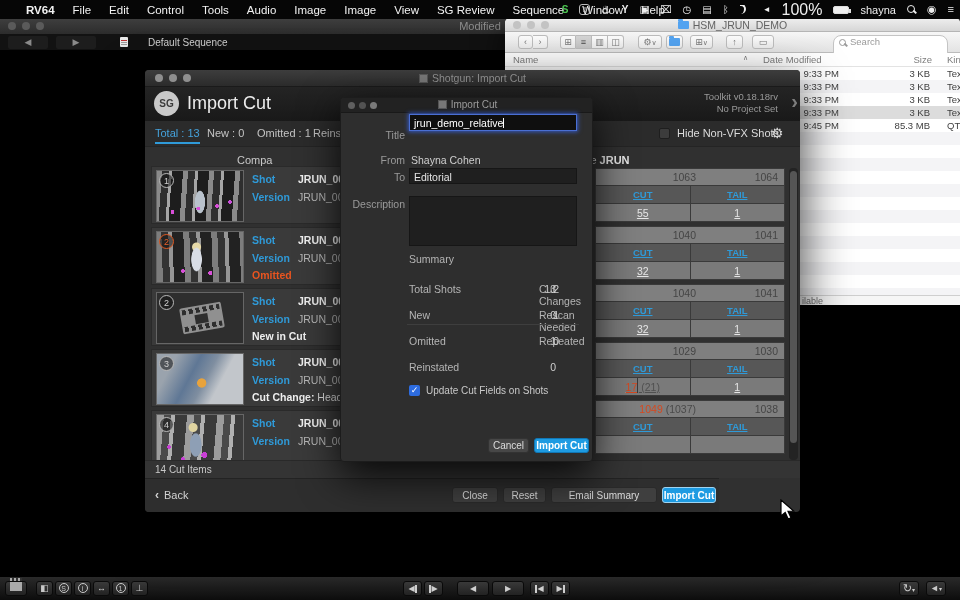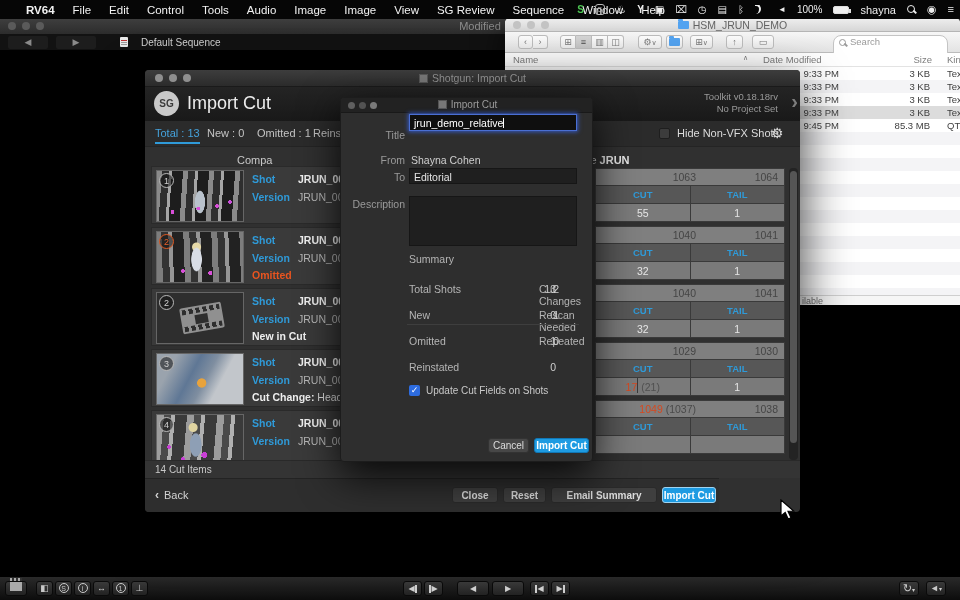--- a/index.html
+++ b/index.html
@@ -26,21 +26,21 @@
   #rv-titlebar { position:absolute; left:0; top:19px; width:960px; height:15px;
     background:linear-gradient(#3e3e3e,#2c2c2c); z-index:1; }
   .lights { position:absolute; left:8px; top:3px; display:flex; gap:6px; }
   .lights i { width:8px; height:8px; border-radius:50%; display:block; }
   #rv-titlebar .title { position:absolute; left:0; right:0; text-align:center; top:1px;
     color:#8d8d8d; font-size:11px; }
   #rv-toolbar { position:absolute; left:0; top:34px; width:960px; height:17px; background:#121212;
     border-bottom:1px solid #000; z-index:1; display:flex; align-items:center; }
   .rv-arrow { width:40px; height:13px; margin-left:8px; background:#1d1d1d; border-radius:2px;
     color:#8a8a8a; font-size:9px; text-align:center; line-height:13px; }
-  #rv-seqtab { display:flex; align-items:center; gap:13px; margin-left:24px; color:#cfcfcf; font-size:10px; }
+  #rv-seqtab { display:flex; align-items:center; gap:20px; margin-left:24px; color:#cfcfcf; font-size:10px; }
   .doc-ico { width:8px; height:10px; background:#e8e8e8; border-radius:1px; position:relative; }
   .doc-ico:after { content:""; position:absolute; left:1px; top:3px; width:6px; height:1px; background:#b33; box-shadow:0 2px 0 #999, 0 4px 0 #999; }
   #rv-viewport { position:absolute; left:0; top:51px; width:960px; height:525px; background:#000; z-index:0; }
 
   
   #rv-bottombar { position:absolute; left:0; top:576px; width:960px; height:24px;
     background:linear-gradient(#2a2a2a,#0c0c0c); border-top:1px solid #000; z-index:5; }
   .bb-btn { position:absolute; top:4px; height:15px; background:linear-gradient(#3a3a3a,#222);
     border:1px solid #0a0a0a; border-radius:3px; color:#c9c9c9; font-size:9px; text-align:center;
     line-height:13px; }
@@ -165,38 +165,38 @@
   
   #cuttable { position:absolute; left:450px; top:96px; width:190px; height:294px; overflow:hidden; }
   .blk { position:absolute; left:0; width:190px; }
   .blk-hdr { height:18px; background:#7f7f7f; border:1px solid #3a3a3a; display:flex; font-size:10.5px; color:#454545; }
   .blk-hdr .l { flex:1; text-align:right; padding:2px 26px 0 0; }
   .blk-hdr .r { width:62px; text-align:right; padding:2px 6px 0 0; }
   .blk-cut { height:18px; background:#575757; border:1px solid #3a3a3a; border-top:none; display:flex;
     font-size:9.5px; font-weight:bold; color:#2f9ad8; }
   .blk-val { height:18px; background:#7a7a7a; border:1px solid #3a3a3a; border-top:none; display:flex;
     font-size:10.5px; color:#e6e6e6; }
-  .blk-cut span,.blk-val span { flex:1; text-align:center; padding-top:3px; }
+  .blk-cut span,.blk-val span { flex:1; text-align:center; padding-top:3px;text-decoration:underline; }
   .blk-cut span+span,.blk-val span+span { border-left:1px solid #3a3a3a; }
   .warn { color:#d6481f; }
   .paren { color:#4a4a4a; }
   .vparen { color:#505050; }
   #cut-scroll { position:absolute; left:644px; top:98px; width:9px; height:292px; background:#232323; border-radius:4px; }
   #cut-thumb { position:absolute; left:1px; top:3px; width:7px; height:272px; background:#555; border-radius:4px; }
 
   
   #sg-items { position:absolute; left:0; top:390px; width:655px; height:18px; background:#343434;
     border-top:1px solid #292929; color:#c9c9c9; font-size:10px; }
   #sg-items span { position:absolute; left:10px; top:3px; }
   #sg-footer { position:absolute; left:0; top:408px; width:574px; height:34px; background:#2e2e2e;
     border-top:1px solid #232323; }
   #sg-back { position:absolute; left:10px; top:9px; color:#d2d2d2; font-size:11px; }
   #sg-back b { font-size:12px; margin-right:5px; }
   .ft-btn { position:absolute; top:8px; height:16px; background:#3f3f3f; border:1px solid #2a2a2a;
-    border-radius:3px; color:#dcdcdc; font-size:10px; text-align:center; line-height:15px;font-weight:bold; }
+    border-radius:3px; color:#dcdcdc; font-size:10px; text-align:center; line-height:15px; }
   .ft-btn.primary { background:#1e9be2; border:1px solid #9fd4f2; color:#fff; font-weight:bold; }
 
   
   #modal { position:absolute; left:340px; top:97px; width:253px; height:365px; z-index:30;
     background:#2e2e2e; border-radius:4px; box-shadow:0 14px 40px rgba(0,0,0,.85); overflow:hidden;
     border:1px solid #1c1c1c; }
   #modal-titlebar { position:absolute; left:0; top:0; width:253px; height:15px; background:#222;
     border-bottom:1px solid #191919; }
   #modal-titlebar .lights { left:7px; top:4px; gap:4px; }
   #modal-titlebar .lights i { width:7px; height:7px; }
@@ -270,21 +270,21 @@
     <span class="sicon" style="font-weight:bold">Y</span>
     <span class="sicon">▣</span>
     <span class="sicon">⌧</span>
     <span class="sicon">◷</span>
     <span class="sicon">▤</span>
     <span class="sicon">ᛒ</span>
     <span class="wifi-ico">
         <i style="width:10px;height:10px;left:1px"></i>
       </span>
     <span class="sicon" style="font-size:8px">◄</span>
-    <span style="font-size:10px">100%</span>
+    <span style="font-size:16px">100%</span>
     <span class="mini-batt"></span>
     <span style="font-size:11px">shayna</span>
     <span class="srch-ico"></span>
     <span class="sicon" style="font-size:11px">◉</span>
     <span class="sicon" style="font-size:11px">≡</span>
   </div>
 </div>
 
 <div id="finder">
   <div id="finder-titlebar">

